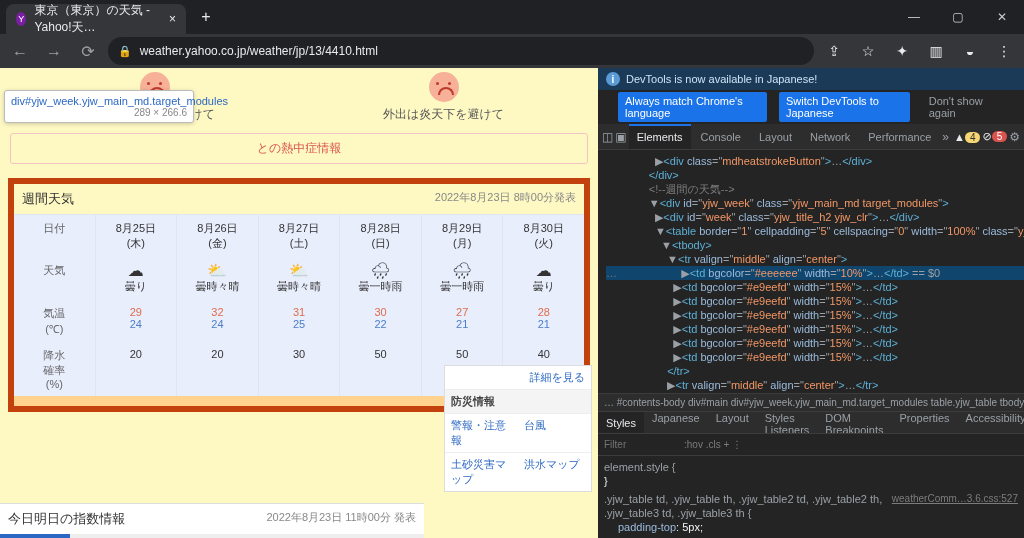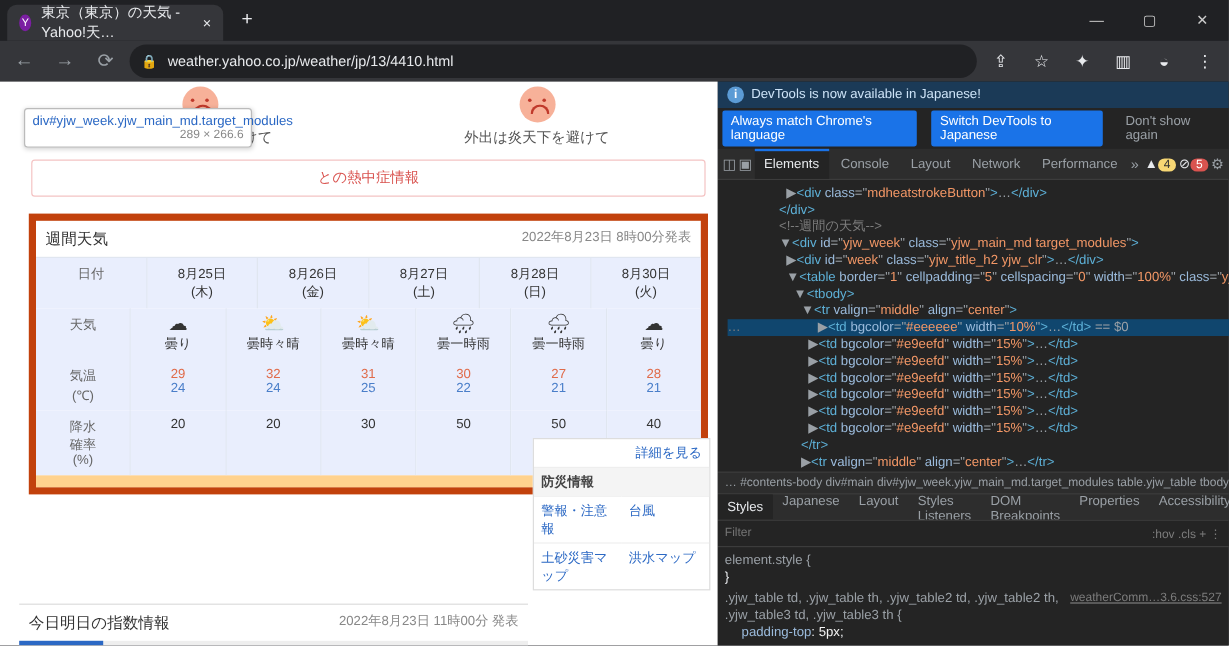--- a/index.html
+++ b/index.html
@@ -16,21 +16,21 @@
 
 
 .toolbar { height: 34px; background: #35363a; display: flex; align-items: center; padding: 0 6px; gap: 6px; }
 .nav-btn { width: 28px; height: 28px; display: flex; align-items: center; justify-content: center; color: #9aa0a6; font-size: 16px; }
 .urlbar { flex: 1; height: 28px; background: #202124; border-radius: 14px; display: flex; align-items: center; padding: 0 10px; font-size: 12px; color: #e8eaed; }
 .urlbar .lock { margin-right: 8px; font-size: 11px; }
 .tb-icon { width: 28px; height: 28px; display: flex; align-items: center; justify-content: center; color: #e8eaed; font-size: 14px; }
 
 
 .split { display: flex; height: calc(538px - 68px); }
-.page { width: 598px; background: #ffffff; color: #333; position: relative; overflow: hidden; padding-left: 16px; }
+.page { width: 598px; background: #fef9c3; color: #333; position: relative; overflow: hidden; }
 .devtools { flex: 1; background: #242424; display: flex; flex-direction: column; font-family: Consolas, monospace; font-size: 11px; min-width: 0; }
 
 
 .page-inner { position: relative; height: 100%; }
 .warm-top { display: flex; justify-content: space-around; padding: 4px 10px 10px; font-size: 12px; color: #555; }
 .warm-top div { display: flex; flex-direction: column; align-items: center; gap: 4px; }
 .face { width: 30px; height: 30px; border-radius: 50%; background: #f7b199; position: relative; }
 .face::before { content: ""; position: absolute; top: 10px; left: 7px; width: 3px; height: 3px; background: #c0392b; border-radius: 50%; box-shadow: 12px 0 #c0392b; }
 .face::after { content: ""; position: absolute; bottom: 7px; left: 9px; width: 12px; height: 6px; border: 2px solid #c0392b; border-bottom: none; border-radius: 12px 12px 0 0; }
 .heat-info { margin: 0 10px 14px; border: 1px solid #f4c3c3; color: #d9534f; text-align: center; padding: 6px; font-size: 12px; border-radius: 3px; }
@@ -60,21 +60,21 @@
 
 .index-bar { position: absolute; left: 0; bottom: 0; width: 424px; background: #fff; border-top: 1px solid #ddd; }
 .index-bar .hd { display: flex; justify-content: space-between; padding: 6px 8px; font-size: 13px; }
 .index-bar .hd .ts { font-size: 11px; color: #888; }
 .index-bar .uline { height: 4px; background: #eee; position: relative; }
 .index-bar .uline::before { content:""; position:absolute; left:0; top:0; height:4px; width:70px; background:#2b68c4; }
 
 
 .dt-banner { background: #1b3a57; color: #cde3f7; padding: 4px 8px; font-size: 11px; display: flex; align-items: center; gap: 6px; }
 .dt-banner .info { width: 14px; height: 14px; border-radius: 50%; background: #5b9bd5; color: #fff; display: inline-flex; align-items: center; justify-content: center; font-size: 10px; font-weight: bold; }
-.dt-btns { display: flex; gap: 12px; padding: 2px 4px; background: #242424; font-size: 11px; }
+.dt-btns { display: flex; gap: 12px; padding: 2px 20px; background: #242424; font-size: 11px; }
 .dt-btns span { padding: 3px 7px; border-radius: 2px; }
 .btn-blue { background: #1a73e8; color: #fff; }
 .btn-gray { color: #9aa0a6; }
 
 .dt-tabs { display: flex; align-items: center; background: #2d2d2d; height: 26px; font-size: 11px; padding: 0 4px; gap: 2px; border-bottom: 1px solid #3c3c3c; }
 .dt-tabs .ico { width: 20px; text-align: center; color: #9aa0a6; font-size: 12px; }
 .dt-tabs .tabitem { padding: 0 8px; height: 100%; display: flex; align-items: center; color: #9aa0a6; }
 .dt-tabs .tabitem.active { background: #242424; color: #e8eaed; border-top: 2px solid #1a73e8; margin-top:-1px; }
 .dt-tabs .spacer { flex: 1; }
 .dt-tabs .warn { color: #333; background: #f7d774; border-radius: 8px; padding: 0 5px; font-size: 10px; }
@@ -88,21 +88,21 @@
 .cm { color: #7c7c7c; }
 .hl { background: #10466e; display: inline-block; width: 100%; }
 .sel-end { color: #9aa0a6; }
 
 .dt-crumbs { background: #2d2d2d; border-top: 1px solid #3c3c3c; padding: 3px 6px; font-size: 10px; color: #9aa0a6; white-space: nowrap; overflow: hidden; }
 
 .dt-styles-tabs { display: flex; background: #2d2d2d; height: 22px; font-size: 11px; border-top: 1px solid #3c3c3c; }
 .dt-styles-tabs span { padding: 0 8px; color: #9aa0a6; }
 .dt-styles-tabs span.active { color: #e8eaed; background: #242424; height: 100%; display: flex; align-items: center; }
 
-.dt-filter { display: flex; align-items: center; background: #242424; height: 22px; border-top: 1px solid #3c3c3c; padding: 0 6px; font-size: 10px; color: #7c7c7c; justify-content: space-between; }
+.dt-filter { display: flex; align-items: center; background: #242424; height: 22px; border-top: 1px solid #3c3c3c; padding: 0 6px; font-size: 10px; color: #7c7c7c; }
 .dt-filter input { background: transparent; border: none; color: #e8eaed; font-size: 10px; width: 80px; outline: none; }
 
 .dt-styles { padding: 4px 6px; font-size: 11px; line-height: 14px; border-top: 1px solid #3c3c3c; }
 .dt-styles .src { float: right; color: #7c7c7c; text-decoration: underline; font-size: 10px; }
 .prop { color: #9bbbdc; }
 .val { color: #f4f4f4; }
 .selc { color: #9aa0a6; }
 </style>
 </head>
 <body>
@@ -163,20 +163,21 @@
           <span>週間天気</span>
           <span class="ts">2022年8月23日 8時00分発表</span>
         </div>
         <div id="wk-body">
             <div class="wk-row wk-body">
               <div class="wk-cell wk-head">日付</div>
               <div class="wk-cell">8月25日<br>(木)</div>
               <div class="wk-cell">8月26日<br>(金)</div>
               <div class="wk-cell">8月27日<br>(土)</div>
               <div class="wk-cell">8月28日<br>(日)</div>
+              <div class="wk-cell">8月29日<br>(月)</div>
               <div class="wk-cell">8月30日<br>(火)</div>
             </div>
             <div class="wk-row wk-body">
               <div class="wk-cell wk-head">天気</div>
               <div class="wk-cell"><div class="wk-icon">☁</div>曇り</div>
               <div class="wk-cell"><div class="wk-icon">⛅</div>曇時々晴</div>
               <div class="wk-cell"><div class="wk-icon">⛅</div>曇時々晴</div>
               <div class="wk-cell"><div class="wk-icon">🌧</div>曇一時雨</div>
               <div class="wk-cell"><div class="wk-icon">🌧</div>曇一時雨</div>
               <div class="wk-cell"><div class="wk-icon">☁</div>曇り</div>

